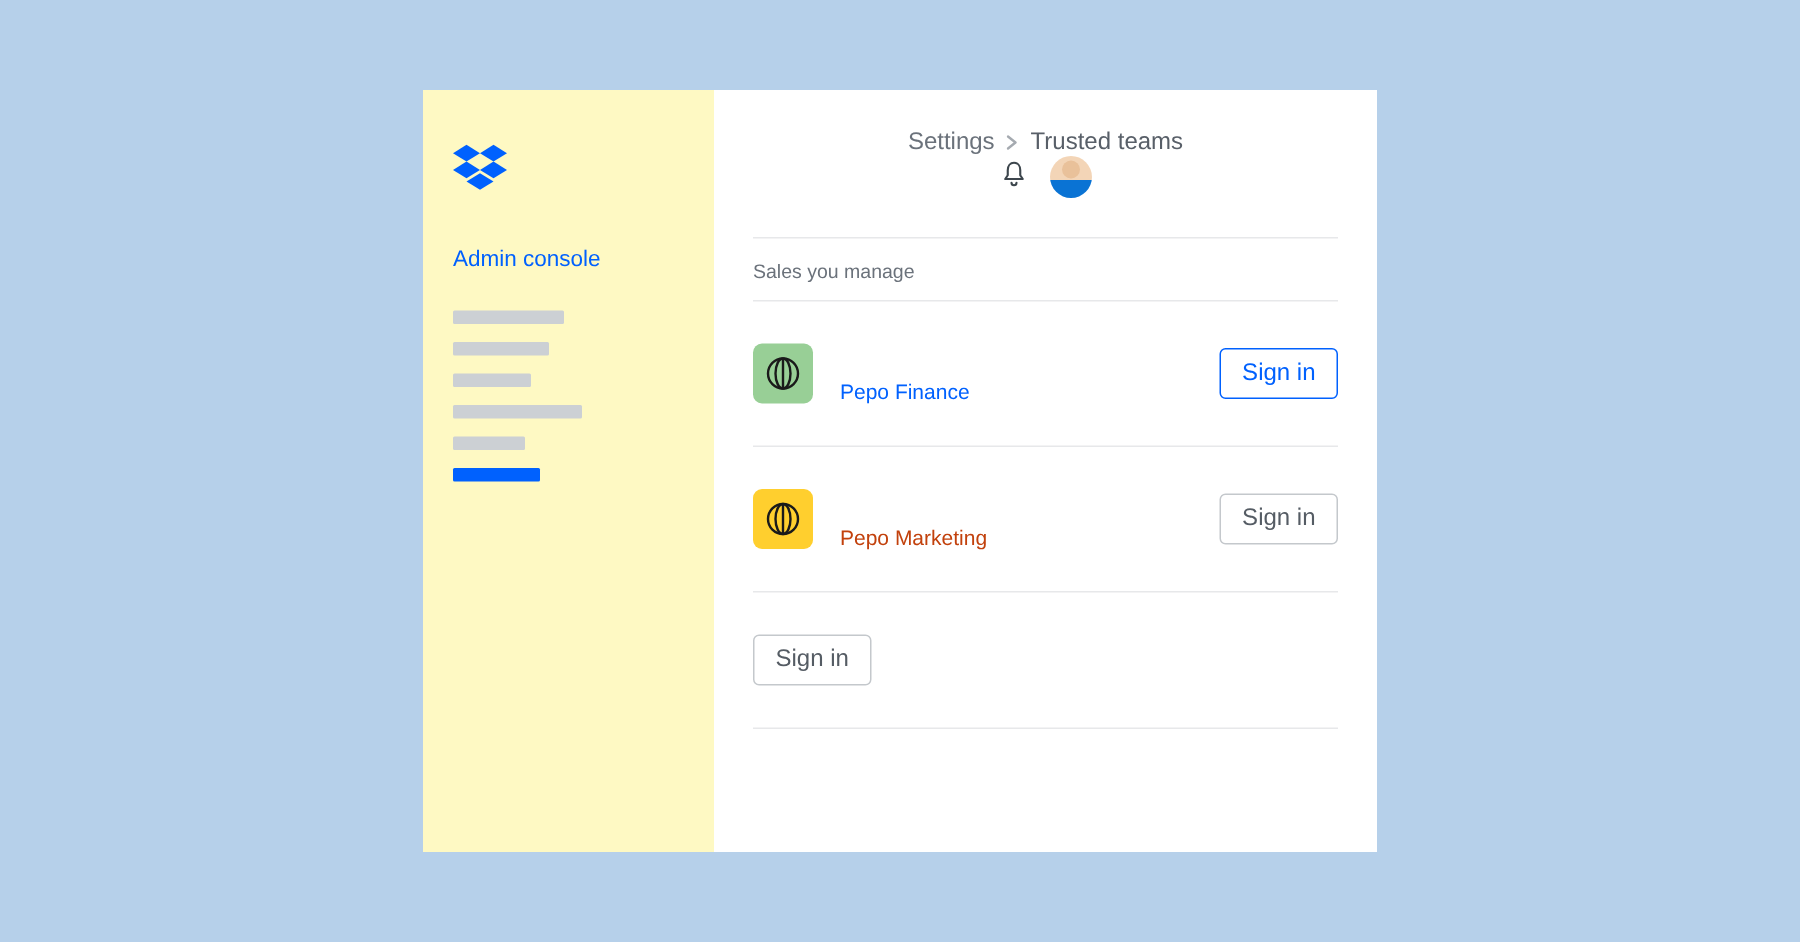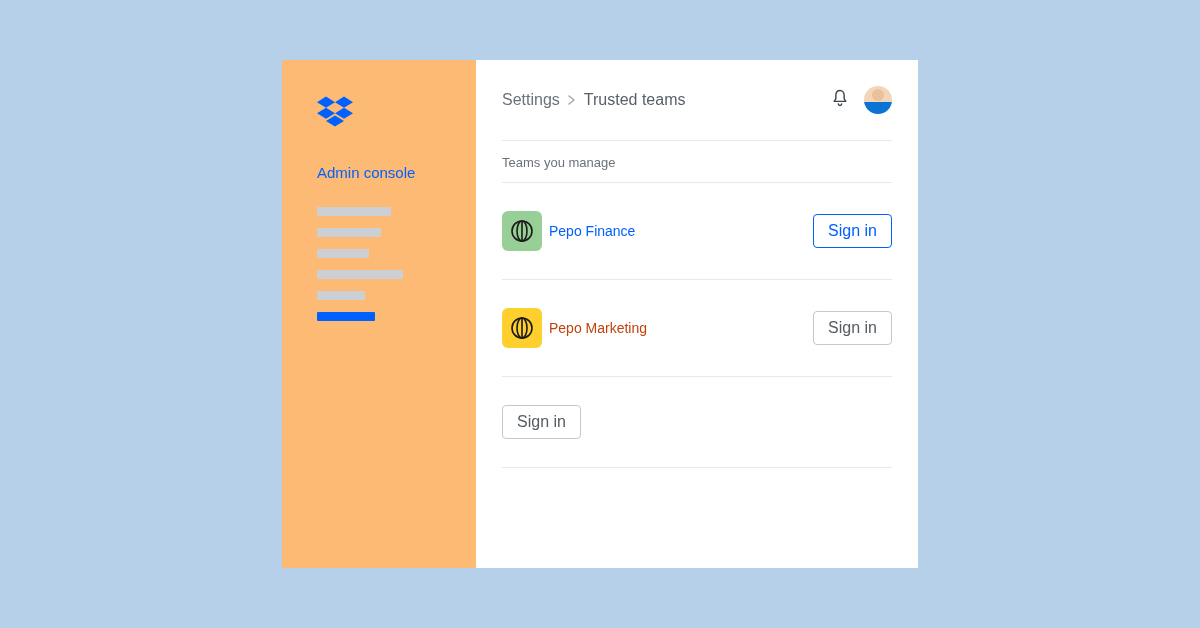--- a/index.html
+++ b/index.html
@@ -17,22 +17,22 @@
     width: 636px;
     height: 508px;
     background: #fff;
     display: flex;
     box-shadow: 0 0 0 0 rgba(0,0,0,0.0);
     overflow: hidden;
   }
   
   .sidebar {
     width: 194px;
-    background: #fdba74;
-    padding: 36px 0 0 35px;
+    background: #fef9c3;
+    padding: 36px 0 0 20px;
   }
   .logo {
     width: 36px;
     height: 32px;
     display: block;
   }
   .sidebar-title {
     margin-top: 36px;
     color: #0061fe;
     font-size: 15px;
@@ -56,20 +56,21 @@
   
   .main {
     flex: 1;
     padding: 26px 26px 0 26px;
     position: relative;
   }
   .topbar {
     display: flex;
     align-items: center;
     justify-content: space-between;
+    flex-direction: column;
   }
   .breadcrumb {
     display: flex;
     align-items: center;
     gap: 8px;
     color: #6b727b;
     font-size: 16px;
   }
   .breadcrumb .chev {
     color: #a5aab0;
@@ -117,22 +118,22 @@
   }
   .team-row {
     display: flex;
     align-items: center;
     justify-content: space-between;
     padding: 28px 0;
     border-bottom: 1px solid #e7e8ea;
   }
   .team-left {
     display: flex;
-    align-items: center;
-    gap: 7px;
+    align-items: flex-end;
+    gap: 18px;
   }
   .team-icon {
     width: 40px;
     height: 40px;
     border-radius: 6px;
     display: flex;
     align-items: center;
     justify-content: center;
   }
   .team-icon svg { display:block; }
@@ -205,21 +206,21 @@
           <svg class="bell-icon" viewBox="0 0 24 24" width="20" height="20">
             <path fill="none" stroke="#3d464d" stroke-width="1.7" stroke-linejoin="round" d="M12 3 C9 3 7 5.5 7 9 L7 13 L5 16 L19 16 L17 13 L17 9 C17 5.5 15 3 12 3 Z"></path>
             <path fill="none" stroke="#3d464d" stroke-width="1.7" stroke-linecap="round" d="M10 19 a2 2 0 0 0 4 0"></path>
           </svg>
         </span>
         <span class="avatar"></span>
       </div>
     </div>
 
     <div class="section">
-      <div class="section-title">Teams you manage</div>
+      <div class="section-title">Sales you manage</div>
 
       <div class="team-row">
         <div class="team-left">
           <span class="team-icon green">
             <svg width="24" height="24" viewBox="0 0 24 24">
                 <circle cx="12" cy="12" r="10" fill="none" stroke="#1a1a1a" stroke-width="1.6"></circle>
                 <ellipse cx="12" cy="12" rx="5" ry="10" fill="none" stroke="#1a1a1a" stroke-width="1.6"></ellipse>
                 <line x1="12" y1="2" x2="12" y2="22" stroke="#1a1a1a" stroke-width="1.6"></line>
               </svg>
           </span>

